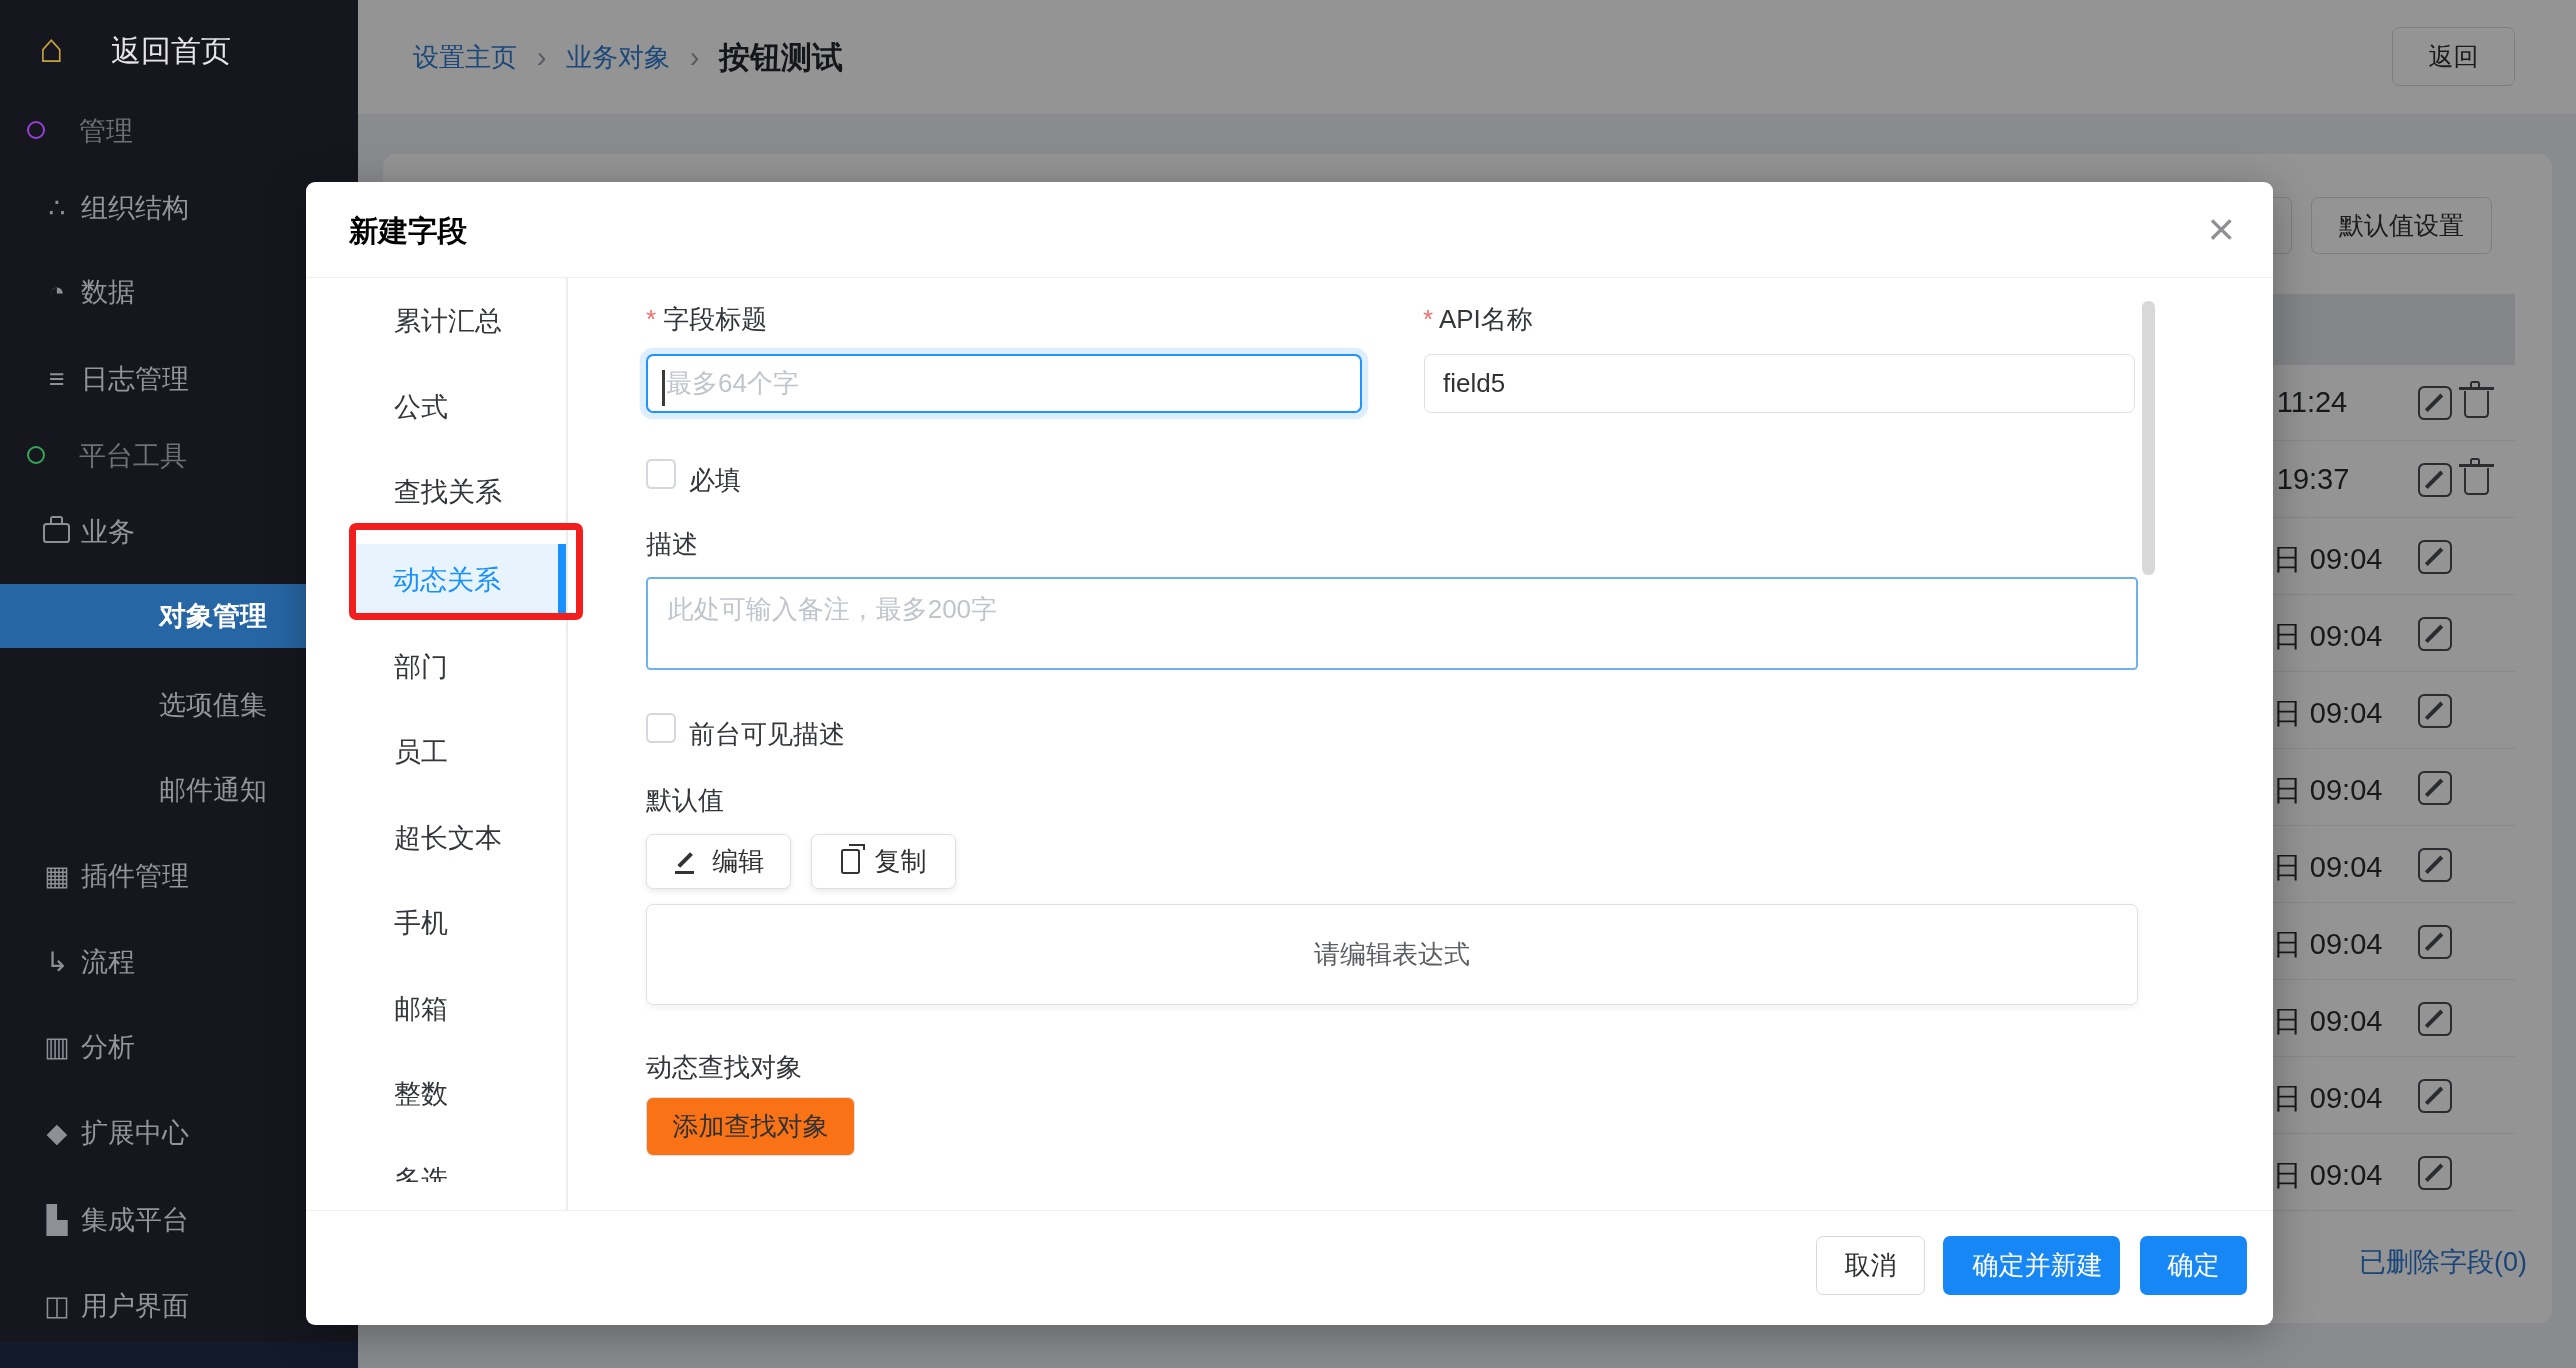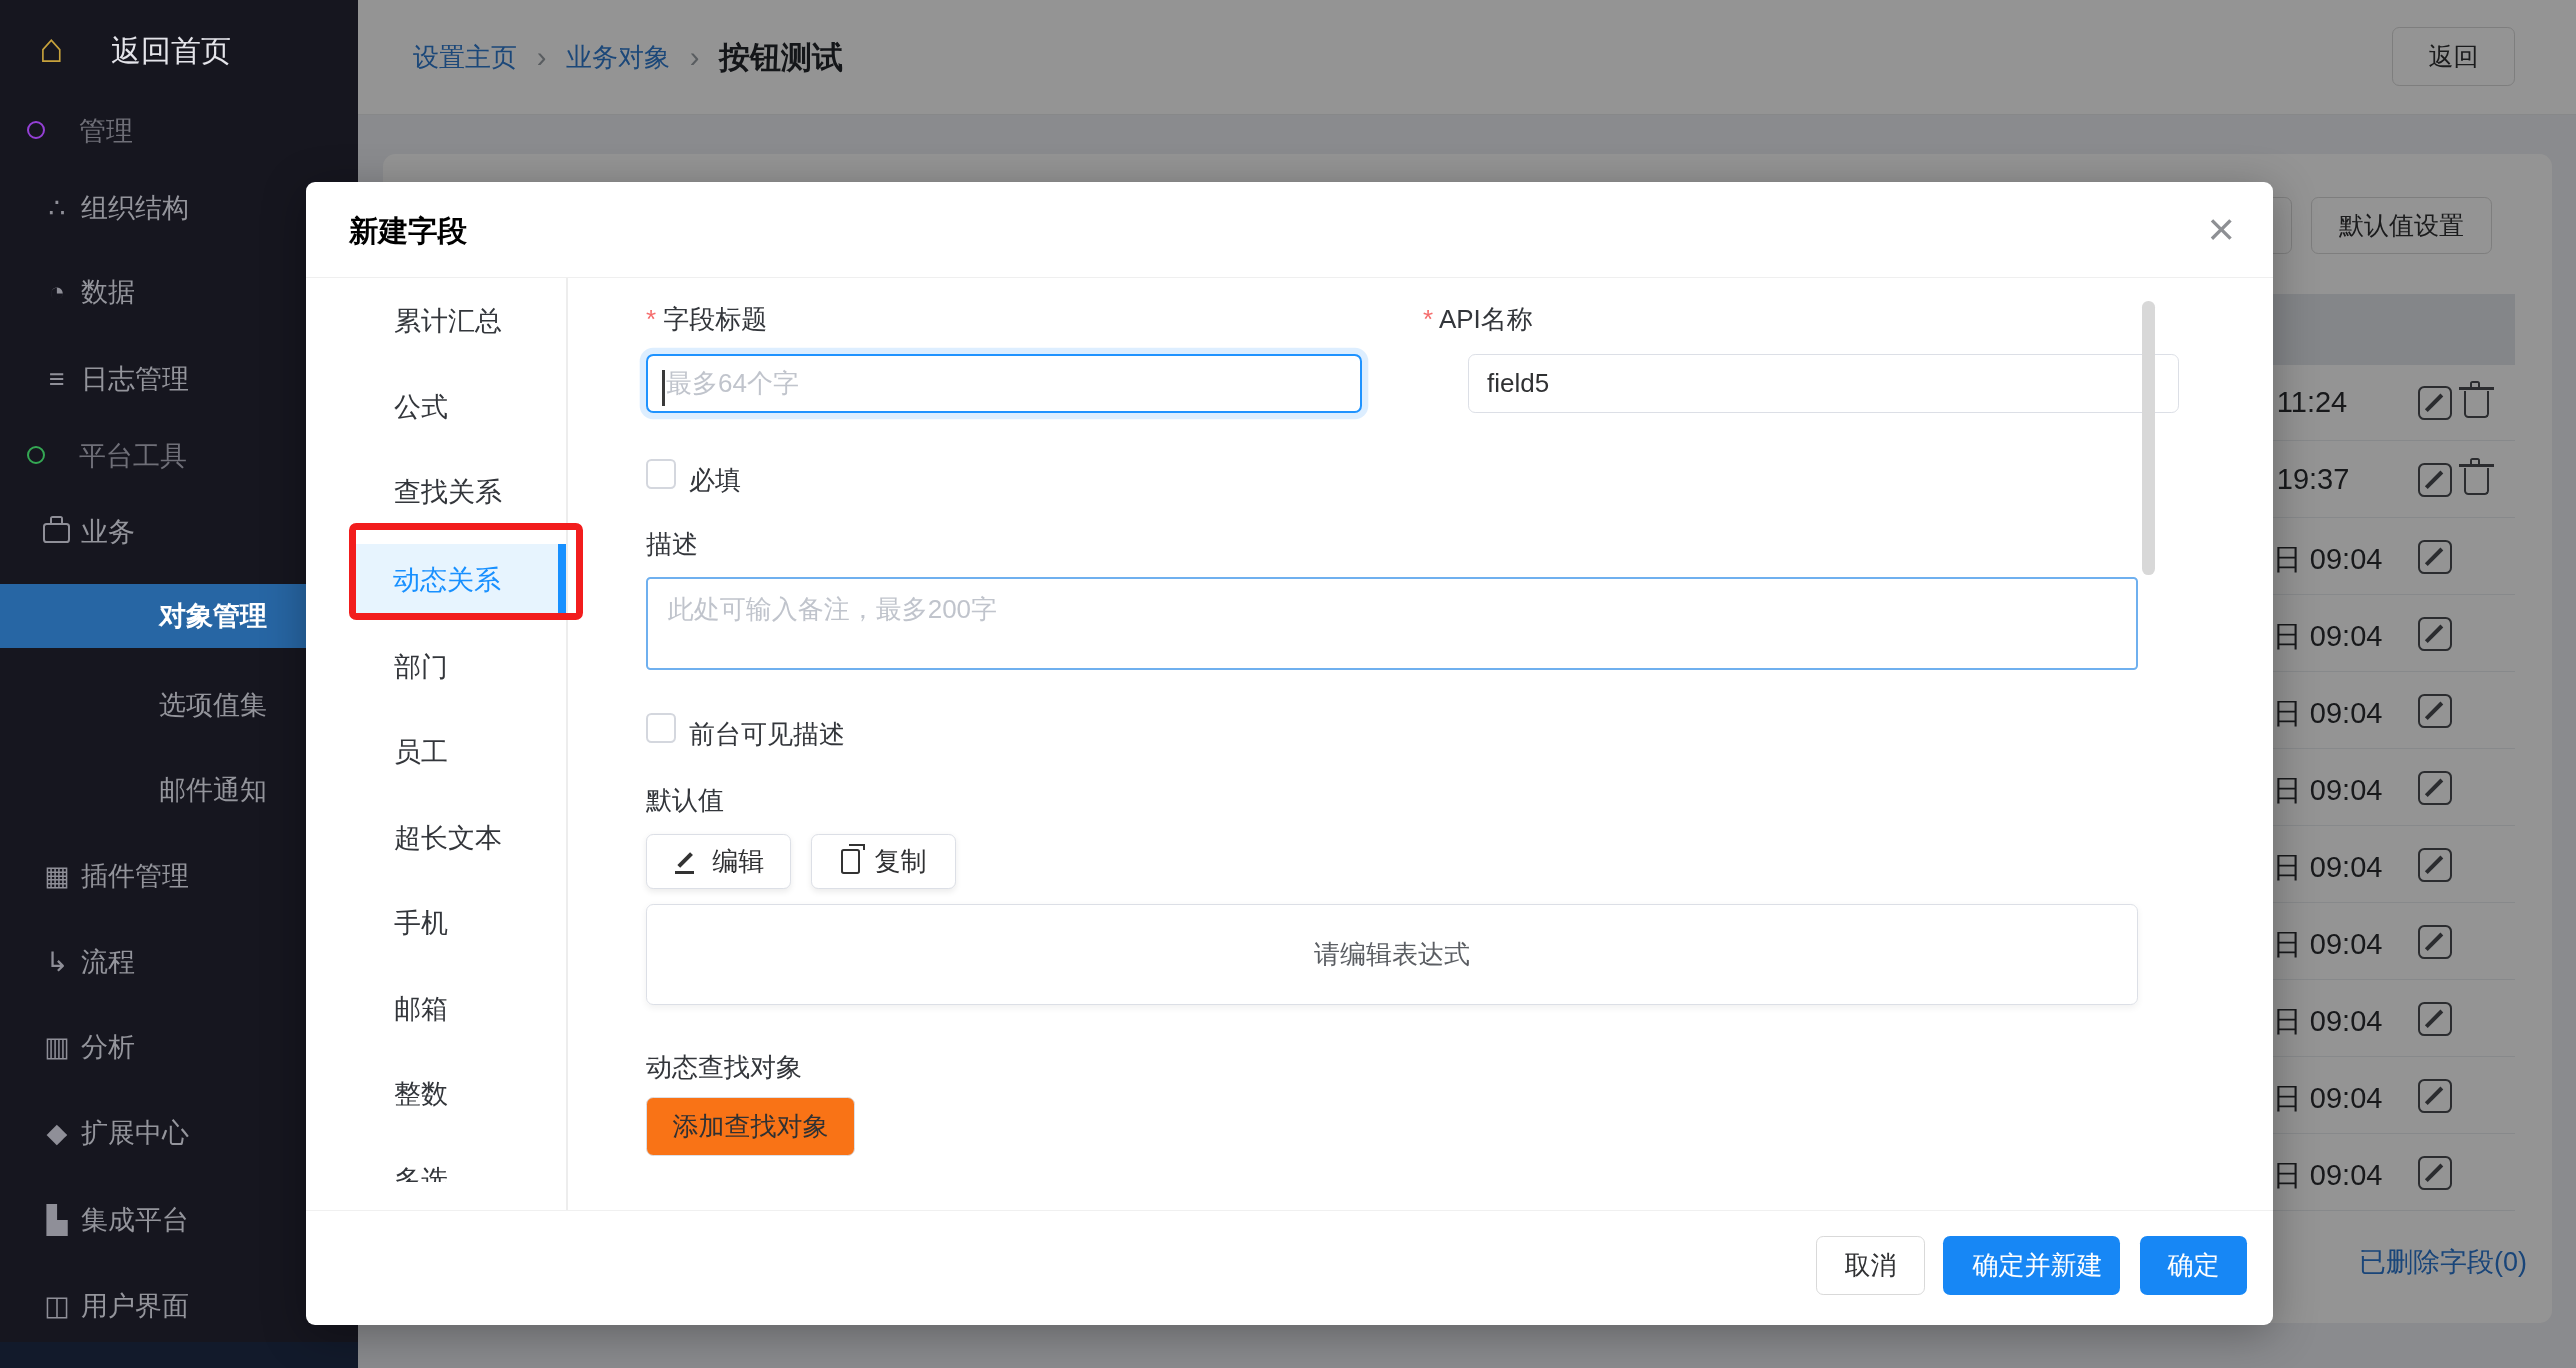--- a/index.html
+++ b/index.html
@@ -71,21 +71,21 @@
   .m-nav-item.sel .txt { left:40px; color:#1890ff; }
   .m-nav-item.sel .bar { position:absolute; right:0; top:0; width:8px; height:73px; background:#1890ff; }
   .m-nav-clip { position:absolute; left:0; top:96px; width:260px; height:904px; overflow:hidden; }
 
   
   .f-label { position:absolute; font-size:26px; color:#33363b; }
   .req::before { content:"* "; color:#f56c6c; }
   .f-input { position:absolute; height:59px; border-radius:7.2px; font-size:26px; color:#303133; padding:0 18px; font-family:"Liberation Sans","DejaVu Sans",sans-serif; }
   .f-input::placeholder, .f-textarea::placeholder { color:#c0c4cc; }
   .in-focus { border:2.7px solid #1f93ff; box-shadow:0 0 0 6.3px rgba(24,144,255,0.15); outline:none; }
-  .in-normal { border:1.8px solid #dcdfe6; outline:none;margin-left:44px; }
+  .in-normal { border:1.8px solid #dcdfe6; outline:none; }
   .caret { position:absolute; left:356px; top:188px; width:2.7px; height:36px; background:#3a3a3a; }
   .checkbox { position:absolute; width:30px; height:30px; background:#fff; border:2.7px solid #d4d7de; border-radius:5.4px; cursor:pointer; }
   .f-textarea { position:absolute; left:340px; top:395px; width:1492px; height:93px; border:2.7px solid #6fb0ef; border-radius:4.5px; font-size:26px; padding:12.5px 19.7px; resize:none; outline:none; font-family:"Liberation Sans","DejaVu Sans",sans-serif; color:#303133; }
   .tool-btn { position:absolute; top:652px; height:55px; background:#fff; border:1.8px solid #dcdfe6; border-radius:7.2px; box-shadow:0 2.7px 6.3px rgba(0,0,0,0.08); font-size:26px; color:#303133; display:flex; align-items:center; justify-content:center; gap:14.3px; cursor:pointer; }
   .icon-pencil { position:relative; width:25px; height:25px; }
   .icon-pencil::before { content:""; position:absolute; width:18px; height:3.6px; background:#333; transform:rotate(-45deg); left:2.7px; top:9px; }
   .icon-pencil::after { content:""; position:absolute; left:1.8px; bottom:0; width:19.7px; height:2.7px; background:#333; }
   .icon-copy { position:relative; width:19.7px; height:25px; border:2.7px solid #333; border-radius:2.7px; background:#fff; }
   .icon-copy::before { content:""; position:absolute; right:-7.2px; top:-7.2px; width:14.3px; height:4.5px; border:2.7px solid #333; border-bottom:none; border-left:none; }
   .expr-box { position:absolute; left:340px; top:722px; width:1492px; height:101px; border:1.8px solid #dcdfe6; border-radius:7.2px; box-shadow:0 2.7px 7.2px rgba(0,0,0,0.06); display:flex; align-items:center; justify-content:center; font-size:26px; color:#5b5e63; cursor:pointer; }

